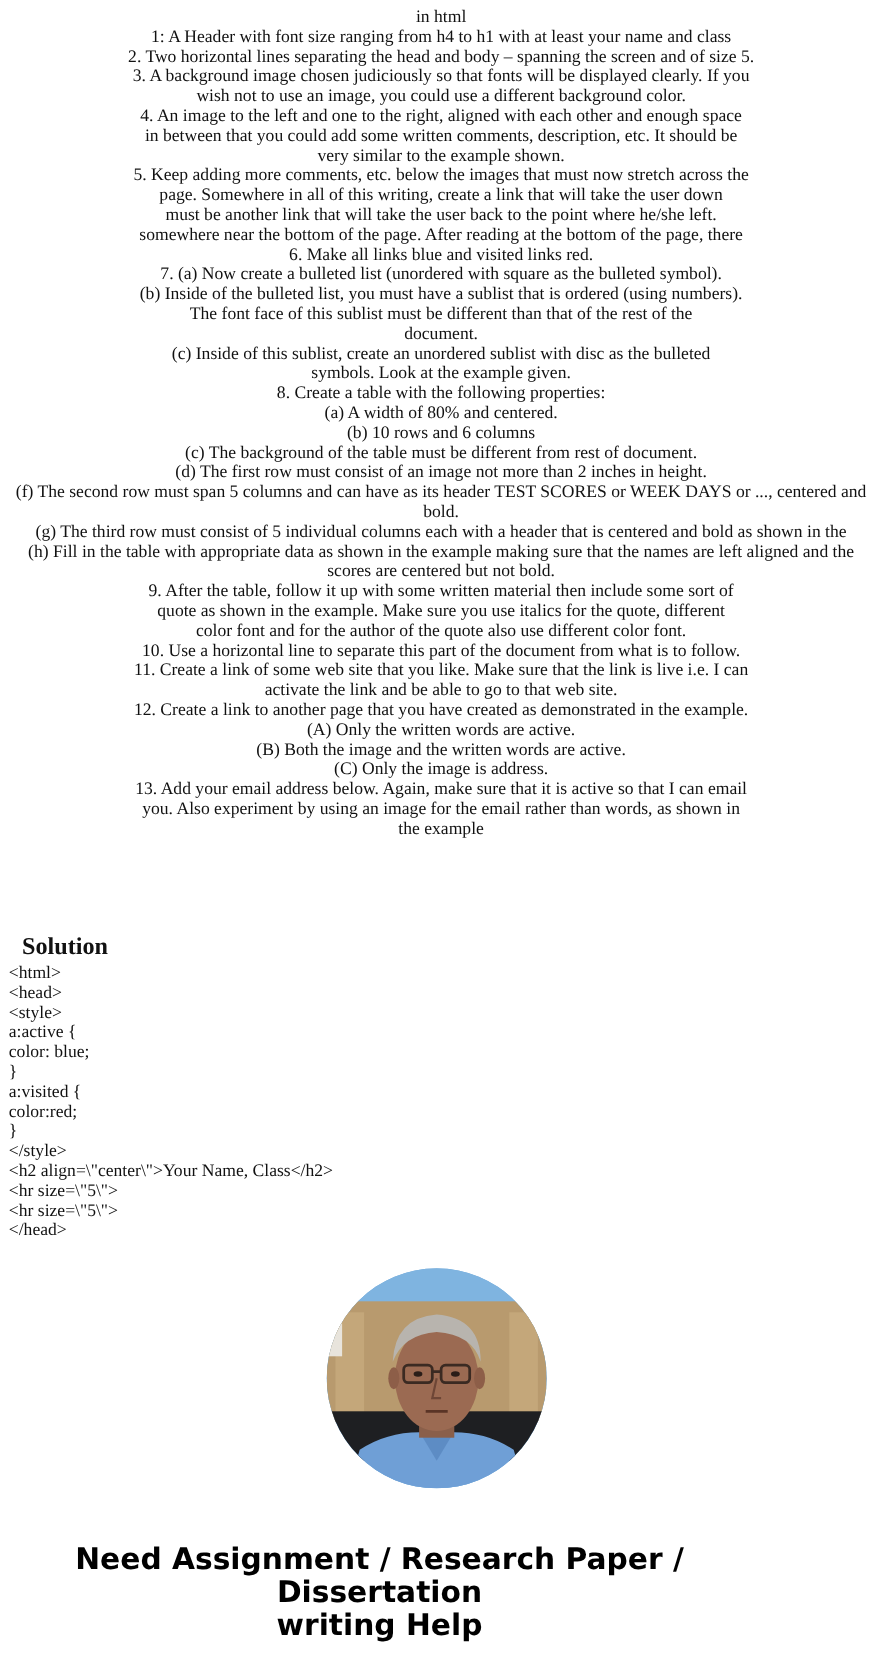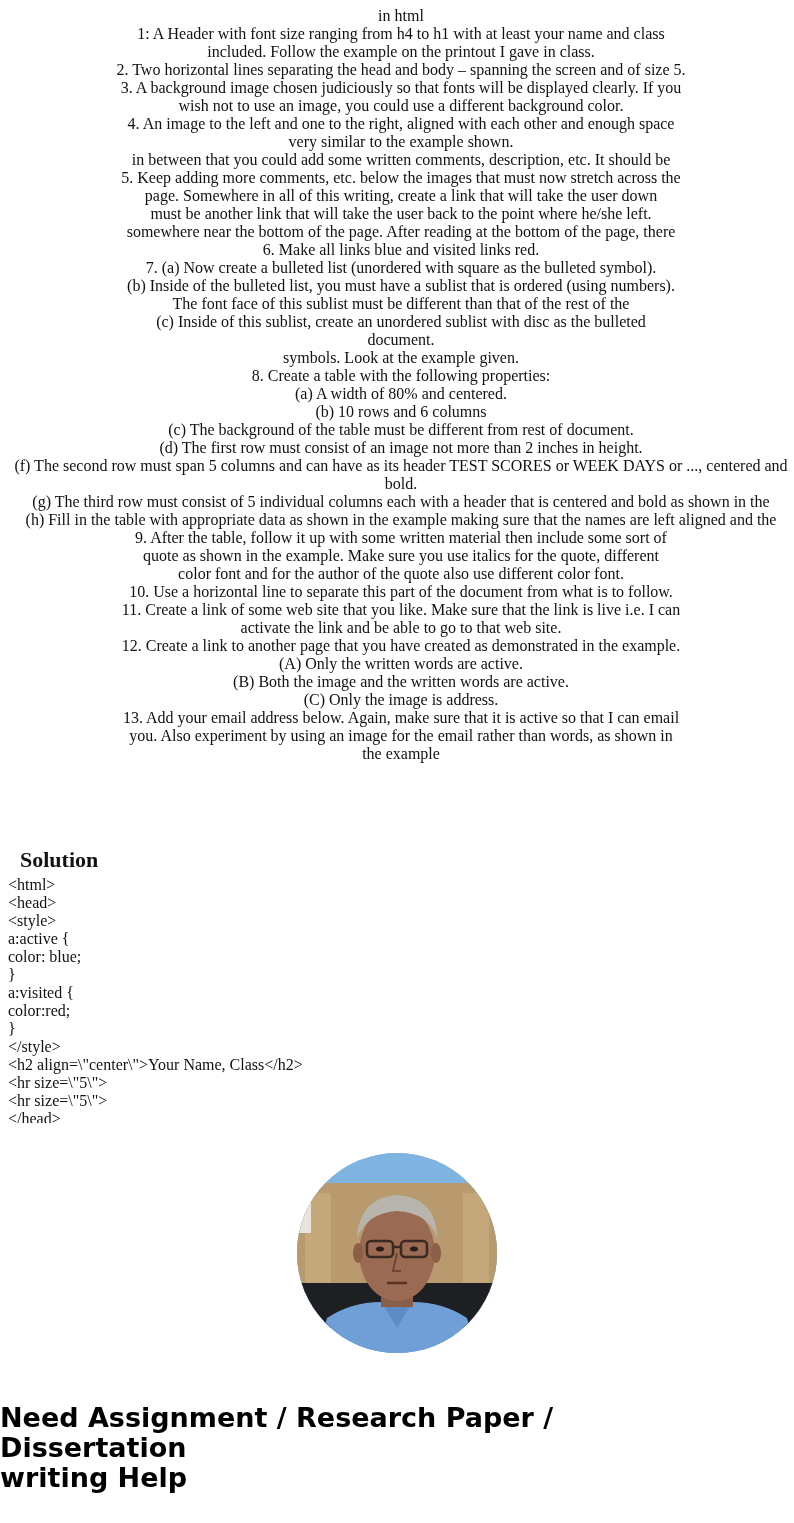--- a/index.html
+++ b/index.html
@@ -63,63 +63,64 @@
       background: #6fa7d8;
     }
     .avatar-wrap svg {
       display: block;
     }
     .promo {
       position: absolute;
       left: 0;
       top: 1403px;
       width: 690px;
+      text-align: center;
       font-family: "DejaVu Sans", sans-serif;
       font-weight: bold;
       font-size: 27px;
       line-height: 30px;
       color: #000000;
     }
     .promo .line {
       display: block;
     }
   </style>
 </head>
 <body>
 
 <div class="question">
   <span class="line">in html</span>
   <span class="line">1: A Header with font size ranging from h4 to h1 with at least your name and class</span>
-  <span class="line">included. Follow the example on the printout I gave in class.</span>
   <span class="line">2. Two horizontal lines separating the head and body – spanning the screen and of size 5.</span>
   <span class="line">3. A background image chosen judiciously so that fonts will be displayed clearly. If you</span>
   <span class="line">wish not to use an image, you could use a different background color.</span>
   <span class="line">4. An image to the left and one to the right, aligned with each other and enough space</span>
+  <span class="line">in between that you could add some written comments, description, etc. It should be</span>
   <span class="line">very similar to the example shown.</span>
-  <span class="line">in between that you could add some written comments, description, etc. It should be</span>
   <span class="line">5. Keep adding more comments, etc. below the images that must now stretch across the</span>
   <span class="line">page. Somewhere in all of this writing, create a link that will take the user down</span>
   <span class="line">must be another link that will take the user back to the point where he/she left.</span>
   <span class="line">somewhere near the bottom of the page. After reading at the bottom of the page, there</span>
   <span class="line">6. Make all links blue and visited links red.</span>
   <span class="line">7. (a) Now create a bulleted list (unordered with square as the bulleted symbol).</span>
   <span class="line">(b) Inside of the bulleted list, you must have a sublist that is ordered (using numbers).</span>
   <span class="line">The font face of this sublist must be different than that of the rest of the</span>
+  <span class="line">document.</span>
   <span class="line">(c) Inside of this sublist, create an unordered sublist with disc as the bulleted</span>
-  <span class="line">document.</span>
   <span class="line">symbols. Look at the example given.</span>
   <span class="line">8. Create a table with the following properties:</span>
   <span class="line">(a) A width of 80% and centered.</span>
   <span class="line">(b) 10 rows and 6 columns</span>
   <span class="line">(c) The background of the table must be different from rest of document.</span>
   <span class="line">(d) The first row must consist of an image not more than 2 inches in height.</span>
   <span class="line">(f) The second row must span 5 columns and can have as its header TEST SCORES or WEEK DAYS or ..., centered and</span>
   <span class="line">bold.</span>
   <span class="line">(g) The third row must consist of 5 individual columns each with a header that is centered and bold as shown in the</span>
   <span class="line">(h) Fill in the table with appropriate data as shown in the example making sure that the names are left aligned and the</span>
+  <span class="line">scores are centered but not bold.</span>
   <span class="line">9. After the table, follow it up with some written material then include some sort of</span>
   <span class="line">quote as shown in the example. Make sure you use italics for the quote, different</span>
   <span class="line">color font and for the author of the quote also use different color font.</span>
   <span class="line">10. Use a horizontal line to separate this part of the document from what is to follow.</span>
   <span class="line">11. Create a link of some web site that you like. Make sure that the link is live i.e. I can</span>
   <span class="line">activate the link and be able to go to that web site.</span>
   <span class="line">12. Create a link to another page that you have created as demonstrated in the example.</span>
   <span class="line">(A) Only the written words are active.</span>
   <span class="line">(B) Both the image and the written words are active.</span>
   <span class="line">(C) Only the image is address.</span>

